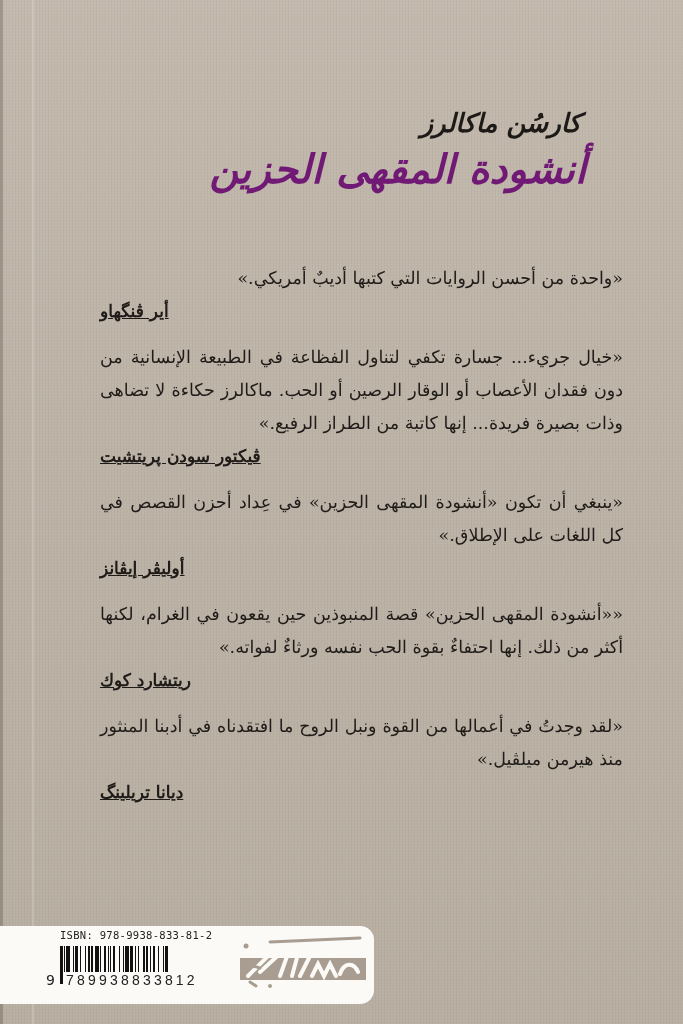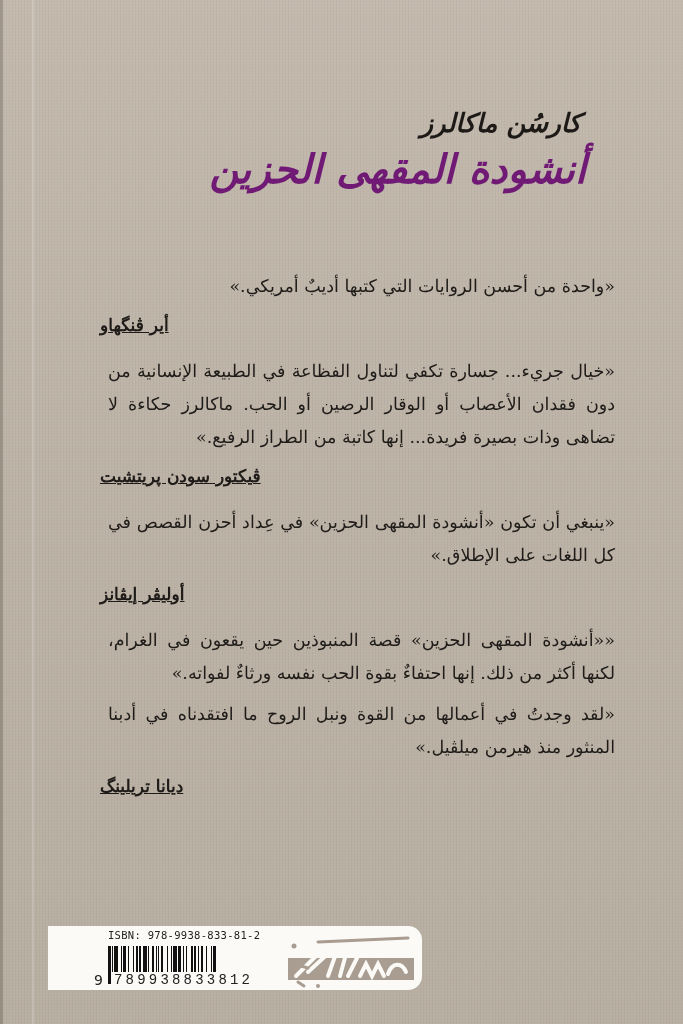--- a/index.html
+++ b/index.html
@@ -61,42 +61,41 @@
     position: absolute;
     right: 60px;
     left: 100px;
     top: 262px;
     direction: rtl;
     text-align: right;
   }
   .quote {
     font-size: 17.5px;
     line-height: 33px;
-    margin: 8px;
+    margin: 0;
     text-align: justify;
     text-align-last: right;
   }
   .source {
     font-size: 17px;
     font-weight: bold;
     line-height: 28px;
     text-align: left;
     direction: rtl;
     margin: 2px 0 16px 0;
     text-decoration: underline;
   }
   .sticker {
     position: absolute;
     left: 0;
     top: 926px;
     width: 374px;
-    height: 64px;
+    height: 78px;
     background: #fbfaf7;
     border-radius: 0 14px 14px 0;
-    margin-left: 48px;
   }
   .isbn {
     position: absolute;
     left: 60px;
     top: 3px;
     font-family: "DejaVu Sans Mono", monospace;
     font-size: 10.5px;
     color: #222;
     letter-spacing: 0.3px;
   }
@@ -116,21 +115,21 @@
     left: 46px;
     top: 46px;
     font-family: "DejaVu Sans", sans-serif;
     font-size: 14px;
     color: #222;
   }
   .ean-digits {
     position: absolute;
     left: 64px;
     top: 46px;
-    font-family: Liberation Mono, monospace;
+    font-family: Liberation Sans, sans-serif;
     font-size: 14px;
     letter-spacing: 3.2px;
     color: #222;
     background: #fbfaf7;
     padding: 0 2px;
   }
   .publisher-logo {
     position: absolute;
     left: 240px;
     top: 10px;
@@ -152,20 +151,21 @@
   <p class="quote">«واحدة من أحسن الروايات التي كتبها أديبٌ أمريكي.»</p>
   <div class="source">أير ڤنگهاو</div>
 
   <p class="quote">«خيال جريء... جسارة تكفي لتناول الفظاعة في الطبيعة الإنسانية من دون فقدان الأعصاب أو الوقار الرصين أو الحب. ماكالرز حكاءة لا تضاهى وذات بصيرة فريدة... إنها كاتبة من الطراز الرفيع.»</p>
   <div class="source">ڤيكتور سودن پريتشيت</div>
 
   <p class="quote">«ينبغي أن تكون «أنشودة المقهى الحزين» في عِداد أحزن القصص في كل اللغات على الإطلاق.»</p>
   <div class="source">أوليڤر إيڤانز</div>
 
   <p class="quote">««أنشودة المقهى الحزين» قصة المنبوذين حين يقعون في الغرام، لكنها أكثر من ذلك. إنها احتفاءٌ بقوة الحب نفسه ورثاءٌ لفواته.»</p>
+  <div class="source">ريتشارد كوك</div>
 
   <p class="quote">«لقد وجدتُ في أعمالها من القوة ونبل الروح ما افتقدناه في أدبنا المنثور منذ هيرمن ميلڤيل.»</p>
 
   <div class="source">ديانا تريلينگ</div>
 </div>
 
 <div class="sticker">
   <div class="isbn">ISBN: 978-9938-833-81-2</div>
   <div class="barcode" id="barcode">
       <div class="bar" style="width: 2.5px;"></div>

